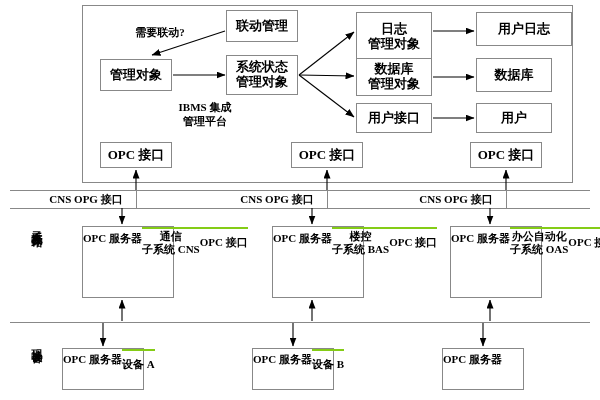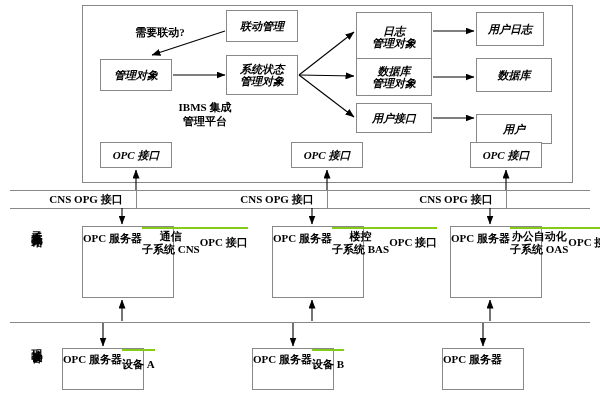--- a/index.html
+++ b/index.html
@@ -3,21 +3,21 @@
 <meta charset="utf-8">
 <style>
   html,body{margin:0;padding:0;background:#ffffff;}
   body{width:600px;height:400px;position:relative;overflow:hidden;
        font-family:"Liberation Serif","DejaVu Serif",serif;color:#000;}
   #stage{position:absolute;left:0;top:0;width:600px;height:400px;}
 
   .box{position:absolute;border:1px solid #888;background:#fff;
        display:flex;align-items:center;justify-content:center;
        text-align:center;line-height:1.12;box-sizing:border-box;
-       font-size:11px;font-weight:700;font-style:italic;}
+       font-size:13px;font-weight:700;}
   .box.two{flex-direction:column;}
   .box .ln{display:block;white-space:nowrap;}
 
   .stack{position:absolute;border:1px solid #888;background:#fff;
          box-sizing:border-box;display:flex;flex-direction:row;}
   .stack .cell{flex:0 0 auto;display:flex;align-items:center;
        justify-content:center;text-align:center;font-size:11px;
        font-weight:700;line-height:1.12;flex-direction:column;
        box-sizing:border-box;}
   .stack .cell + .cell{border-top:2px solid #84cc16;justify-content:flex-end;}
@@ -63,29 +63,29 @@
 
   <div class="box two" style="left:356px;top:58px;width:76px;height:38px;">
     <span class="ln">数据库</span>
     <span class="ln">管理对象</span>
   </div>
 
   <div class="box" style="left:356px;top:103px;width:76px;height:30px;">
     <span class="ln">用户接口</span>
   </div>
 
-  <div class="box" style="left:476px;top:12px;width:68px;height:34px;">
+  <div class="box" style="left:476px;top:12px;width:96px;height:34px;">
     <span class="ln">用户日志</span>
   </div>
 
   <div class="box" style="left:476px;top:58px;width:76px;height:34px;">
     <span class="ln">数据库</span>
   </div>
 
-  <div class="box" style="left:476px;top:114px;width:76px;height:30px;">
+  <div class="box" style="left:476px;top:103px;width:76px;height:30px;">
     <span class="ln">用户</span>
   </div>
 
   <div class="plaintext" style="left:150px;top:101px;width:110px;">IBMS 集成</div>
 
   <div class="plaintext" style="left:112px;top:26px;width:96px;">需要联动?</div>
   <div class="plaintext" style="left:150px;top:115px;width:110px;">管理平台</div>
 
   <div class="box" style="left:100px;top:142px;width:72px;height:26px;">
     <span class="ln">OPC 接口</span>

